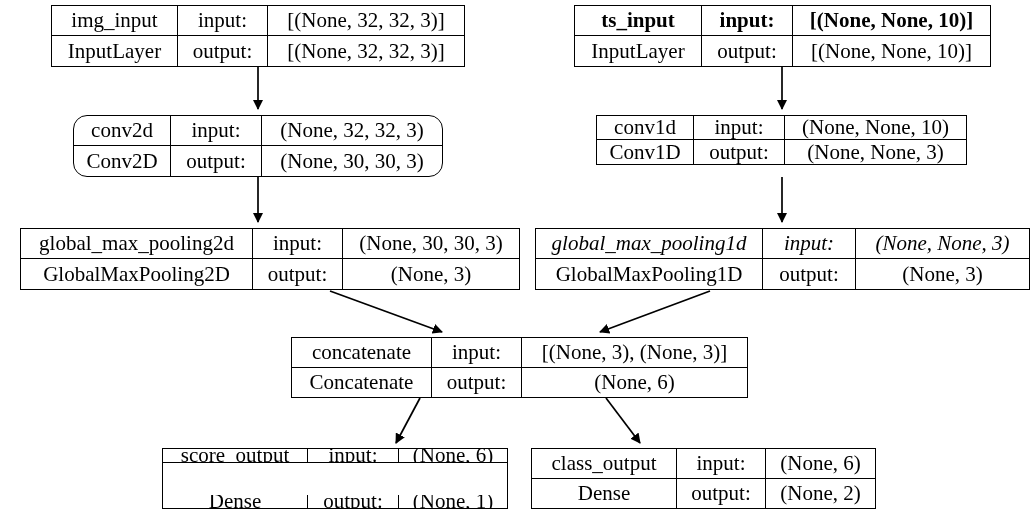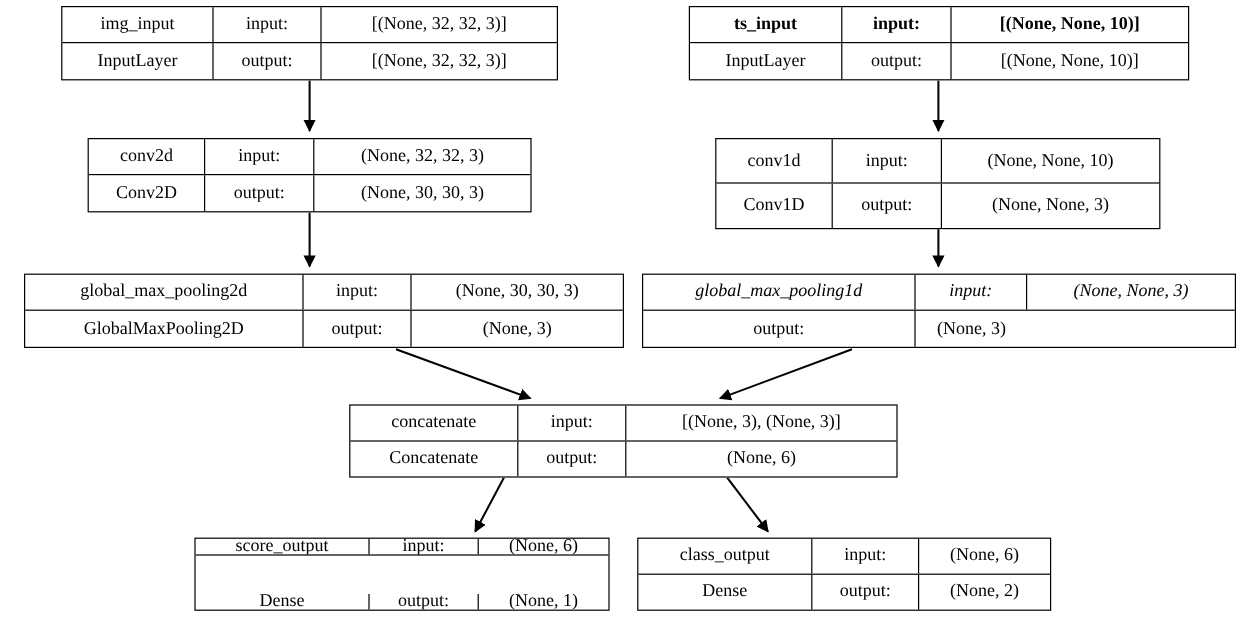--- a/index.html
+++ b/index.html
@@ -39,21 +39,21 @@
     min-height: 0;
   }
   .node-row.top {
     border-bottom: 1px solid #000000;
   }
   .cell {
     box-sizing: border-box;
     display: flex;
     align-items: center;
     justify-content: center;
-    font-size: 15px;
+    font-size: 21px;
     line-height: 1;
     color: #000000;
     white-space: nowrap;
     padding: 0 6px;
     overflow: hidden;
   }
   .cell.divider {
     border-right: 1px solid #000000;
   }
 </style>
@@ -99,34 +99,34 @@
       <div class="cell divider">input:</div>
       <div class="cell">[(None, None, 10)]</div>
     </div>
     <div class="node-row" style="grid-template-columns:127px 91px 1fr;">
       <div class="cell divider">InputLayer</div>
       <div class="cell divider">output:</div>
       <div class="cell">[(None, None, 10)]</div>
     </div>
   </div>
 
-  <div class="node" style="left:73px; top:115px; width:370px; height:62px;">
+  <div class="node" style="left:73px; top:115px; width:370px; height:62px;border-radius:14px;">
     <div class="node-row top" style="grid-template-columns:97px 91px 1fr;">
       <div class="cell divider">conv2d</div>
       <div class="cell divider">input:</div>
       <div class="cell">(None, 32, 32, 3)</div>
     </div>
     <div class="node-row" style="grid-template-columns:97px 91px 1fr;">
       <div class="cell divider">Conv2D</div>
       <div class="cell divider">output:</div>
       <div class="cell">(None, 30, 30, 3)</div>
     </div>
   </div>
 
-  <div class="node" style="left:596px; top:115px; width:371px; height:76px;">
+  <div class="node" style="left:596px; top:115px; width:371px; height:50px;">
     <div class="node-row top" style="grid-template-columns:97px 91px 1fr;">
       <div class="cell divider">conv1d</div>
       <div class="cell divider">input:</div>
       <div class="cell">(None, None, 10)</div>
     </div>
     <div class="node-row" style="grid-template-columns:97px 91px 1fr;">
       <div class="cell divider">Conv1D</div>
       <div class="cell divider">output:</div>
       <div class="cell">(None, None, 3)</div>
     </div>
@@ -145,20 +145,21 @@
     </div>
   </div>
 
   <div class="node" style="left:535px; top:228px; width:495px; height:62px;">
     <div class="node-row top" style="grid-template-columns:227px 93px 1fr;font-style:italic;">
       <div class="cell divider">global_max_pooling1d</div>
       <div class="cell divider">input:</div>
       <div class="cell">(None, None, 3)</div>
     </div>
     <div class="node-row" style="grid-template-columns:227px 93px 1fr;">
+      <div class="cell divider">GlobalMaxPooling1D</div>
       <div class="cell divider">output:</div>
       <div class="cell">(None, 3)</div>
     </div>
   </div>
 
   <div class="node" style="left:291px; top:337px; width:457px; height:61px;">
     <div class="node-row top" style="grid-template-columns:140px 90px 1fr;">
       <div class="cell divider">concatenate</div>
       <div class="cell divider">input:</div>
       <div class="cell">[(None, 3), (None, 3)]</div>

